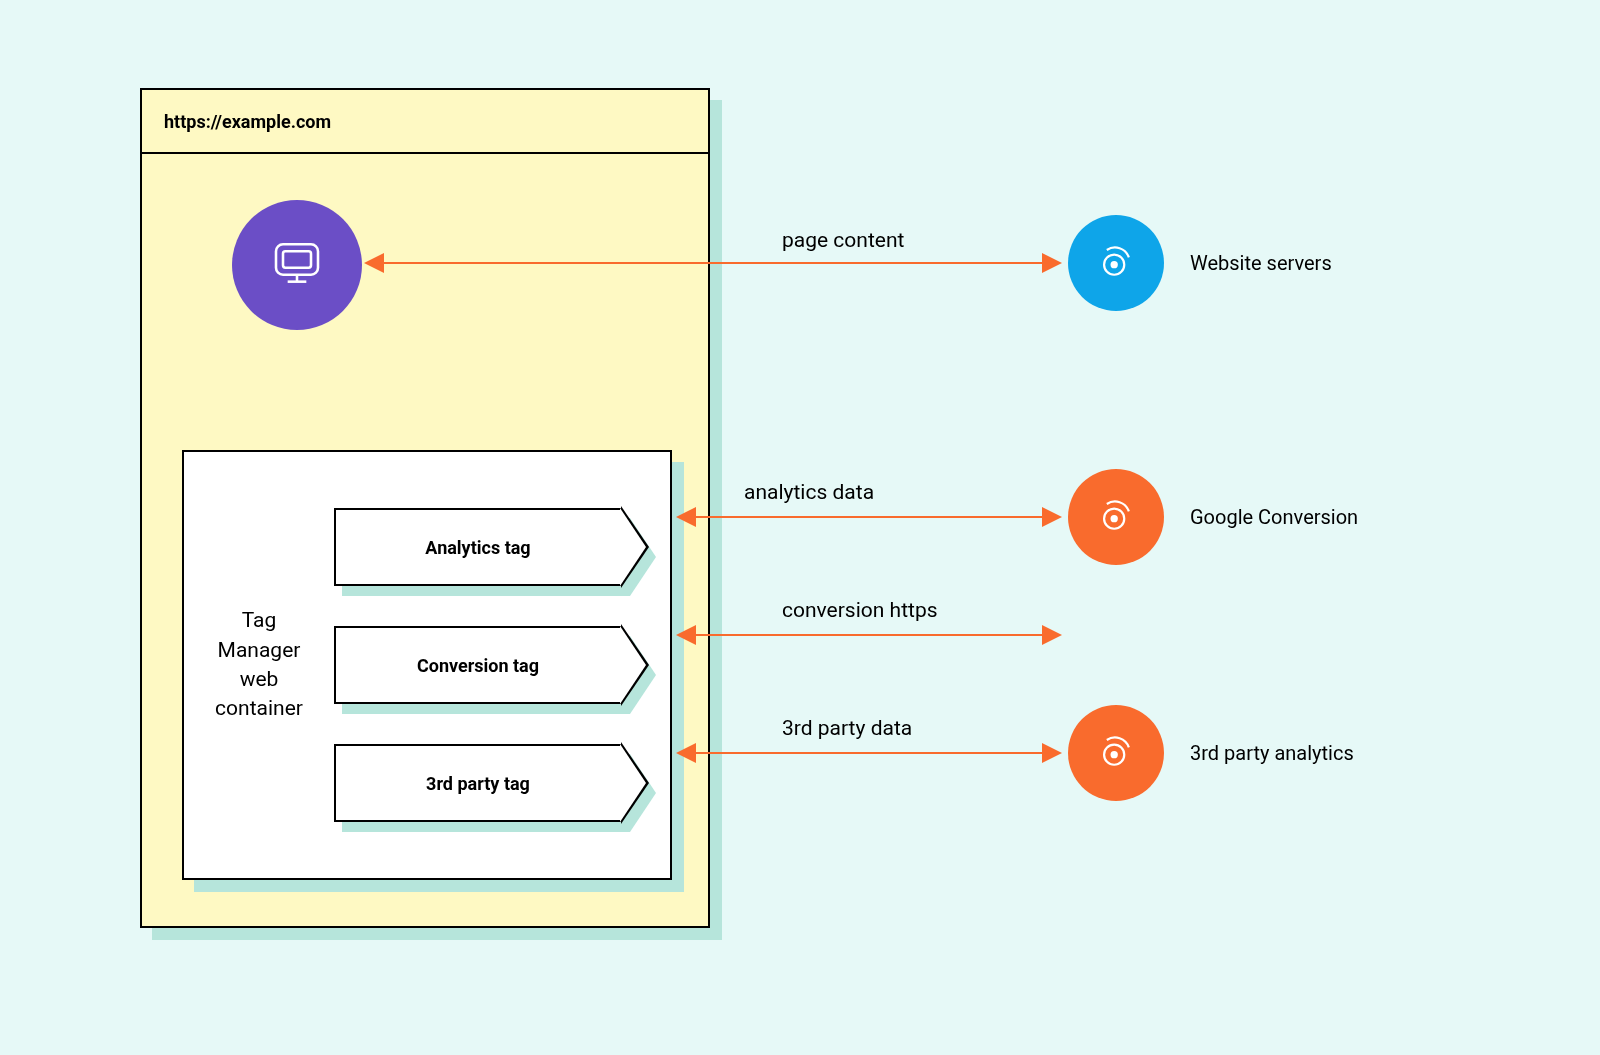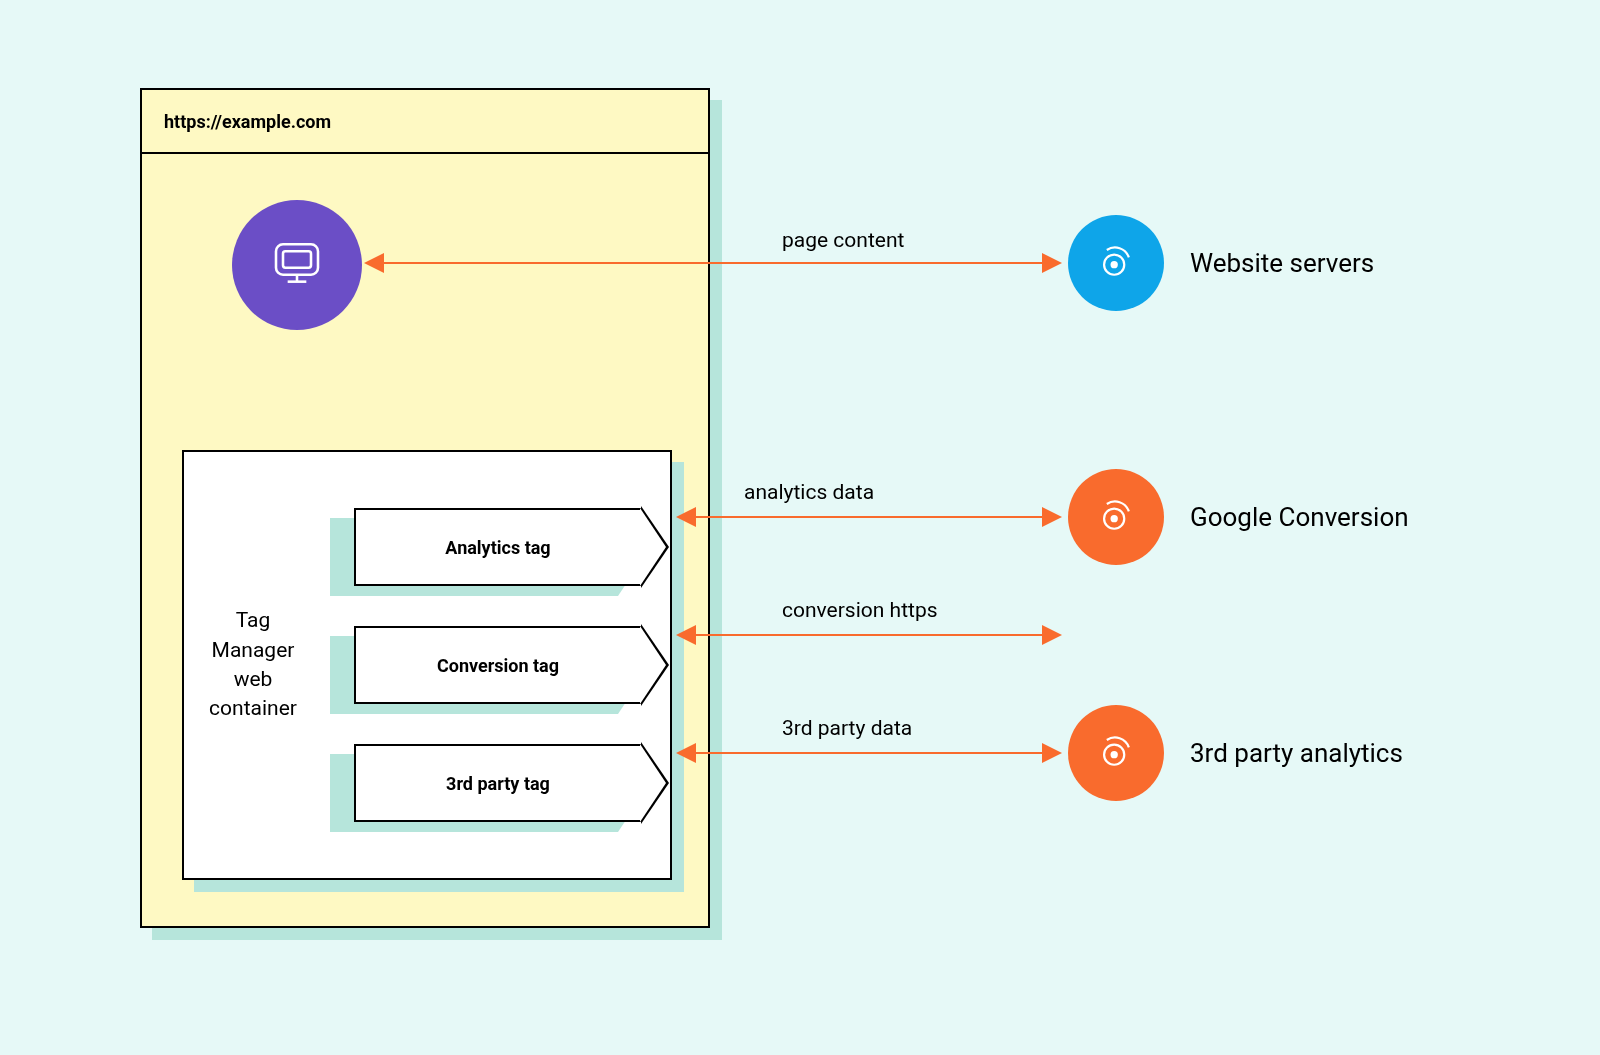--- a/index.html
+++ b/index.html
@@ -72,21 +72,21 @@
   .tm-container {
     position: absolute;
     left: 40px; top: 360px;
     width: 490px; height: 430px;
     background: #fff;
     border: 2px solid #000;
     display: flex;
     align-items: center;
   }
   .tm-label {
-    width: 138px;
+    width: 150px;
     padding: 0 16px;
     text-align: center;
     font-size: 21px;
     line-height: 1.4;
     color: #000;
   }
   .tag-list {
     flex: 1;
     display: flex;
     flex-direction: column;
@@ -112,21 +112,20 @@
     border-left: 26px solid #b6e5db;
   }
   .tag-arrow {
     position: relative;
     width: 288px; height: 78px;
     background: #fff;
     border: 2px solid #000;
     display: flex;
     align-items: center;
     justify-content: center;
-    margin-left: 32px;
   }
   .tag-arrow::after {
     content: "";
     position: absolute;
     right: -26px; top: -2px;
     width: 0; height: 0;
     border-top: 39px solid transparent;
     border-bottom: 39px solid transparent;
     border-left: 26px solid #fff;
   }
@@ -153,21 +152,21 @@
   .node-circle {
     width: 96px; height: 96px;
     border-radius: 50%;
     display: flex;
     align-items: center;
     justify-content: center;
   }
   .node-circle.blue { background: #0ea5e9; }
   .node-circle.orange { background: #f96b2d; }
   .node-label {
-    font-size: 26px;
+    font-size: 20px;
     color: #000;
     white-space: nowrap;
   }
   
   .conn-label {
     position: absolute;
     font-size: 21px;
     color: #000;
   }
   

